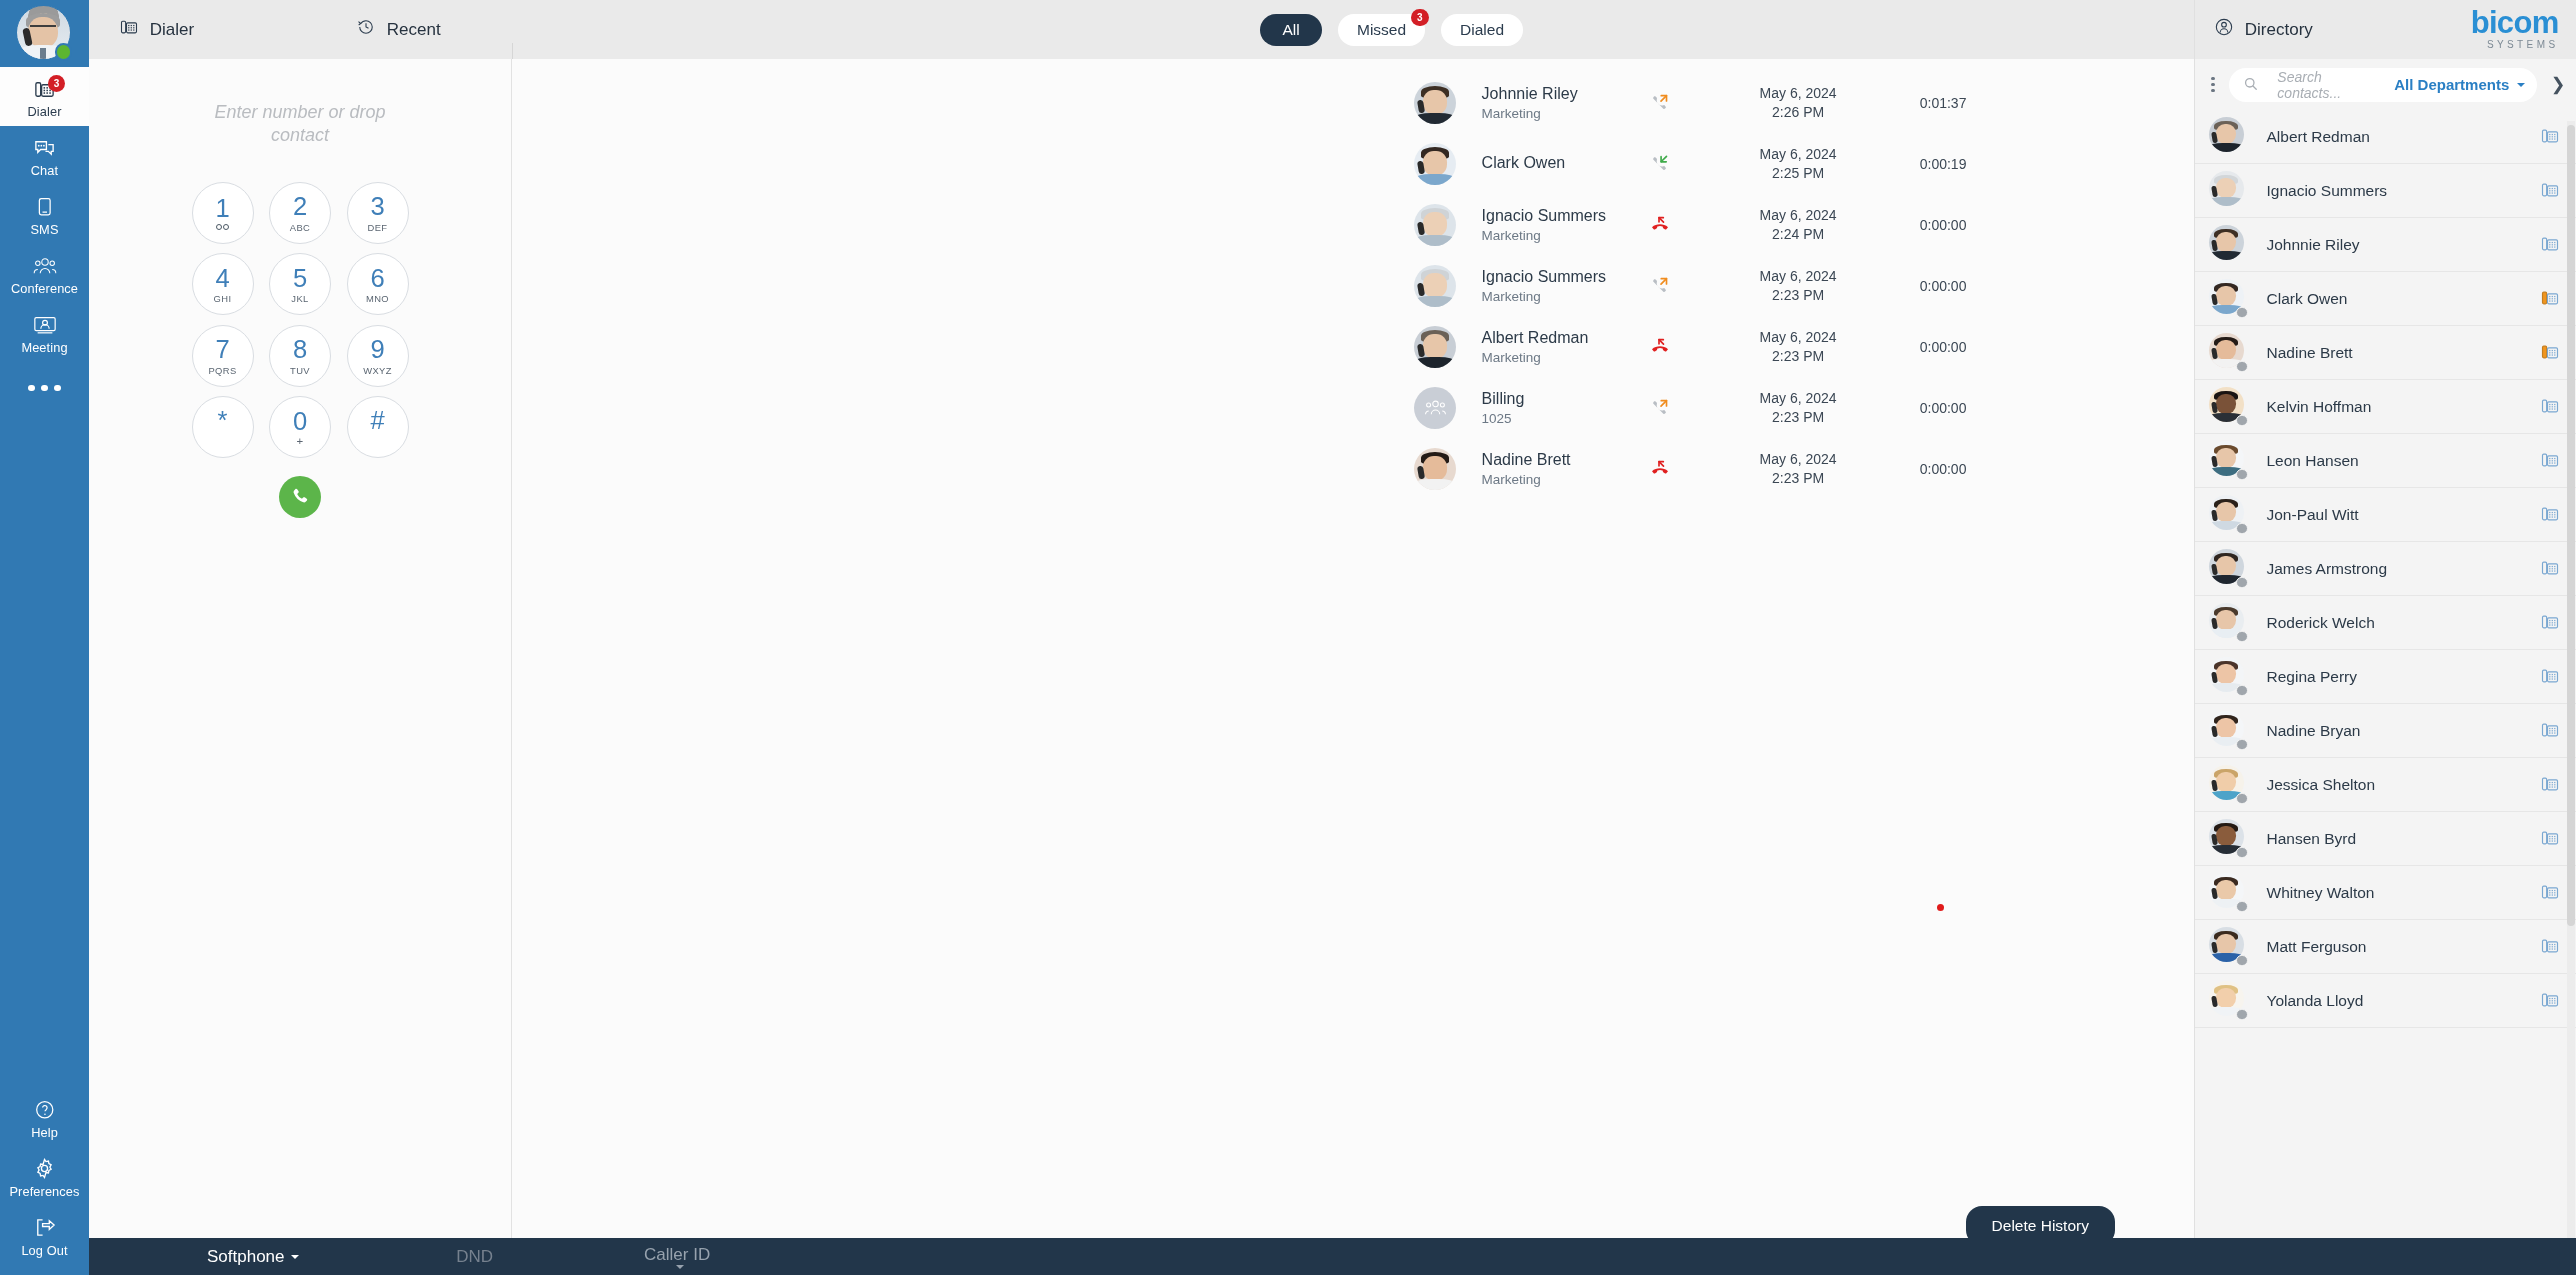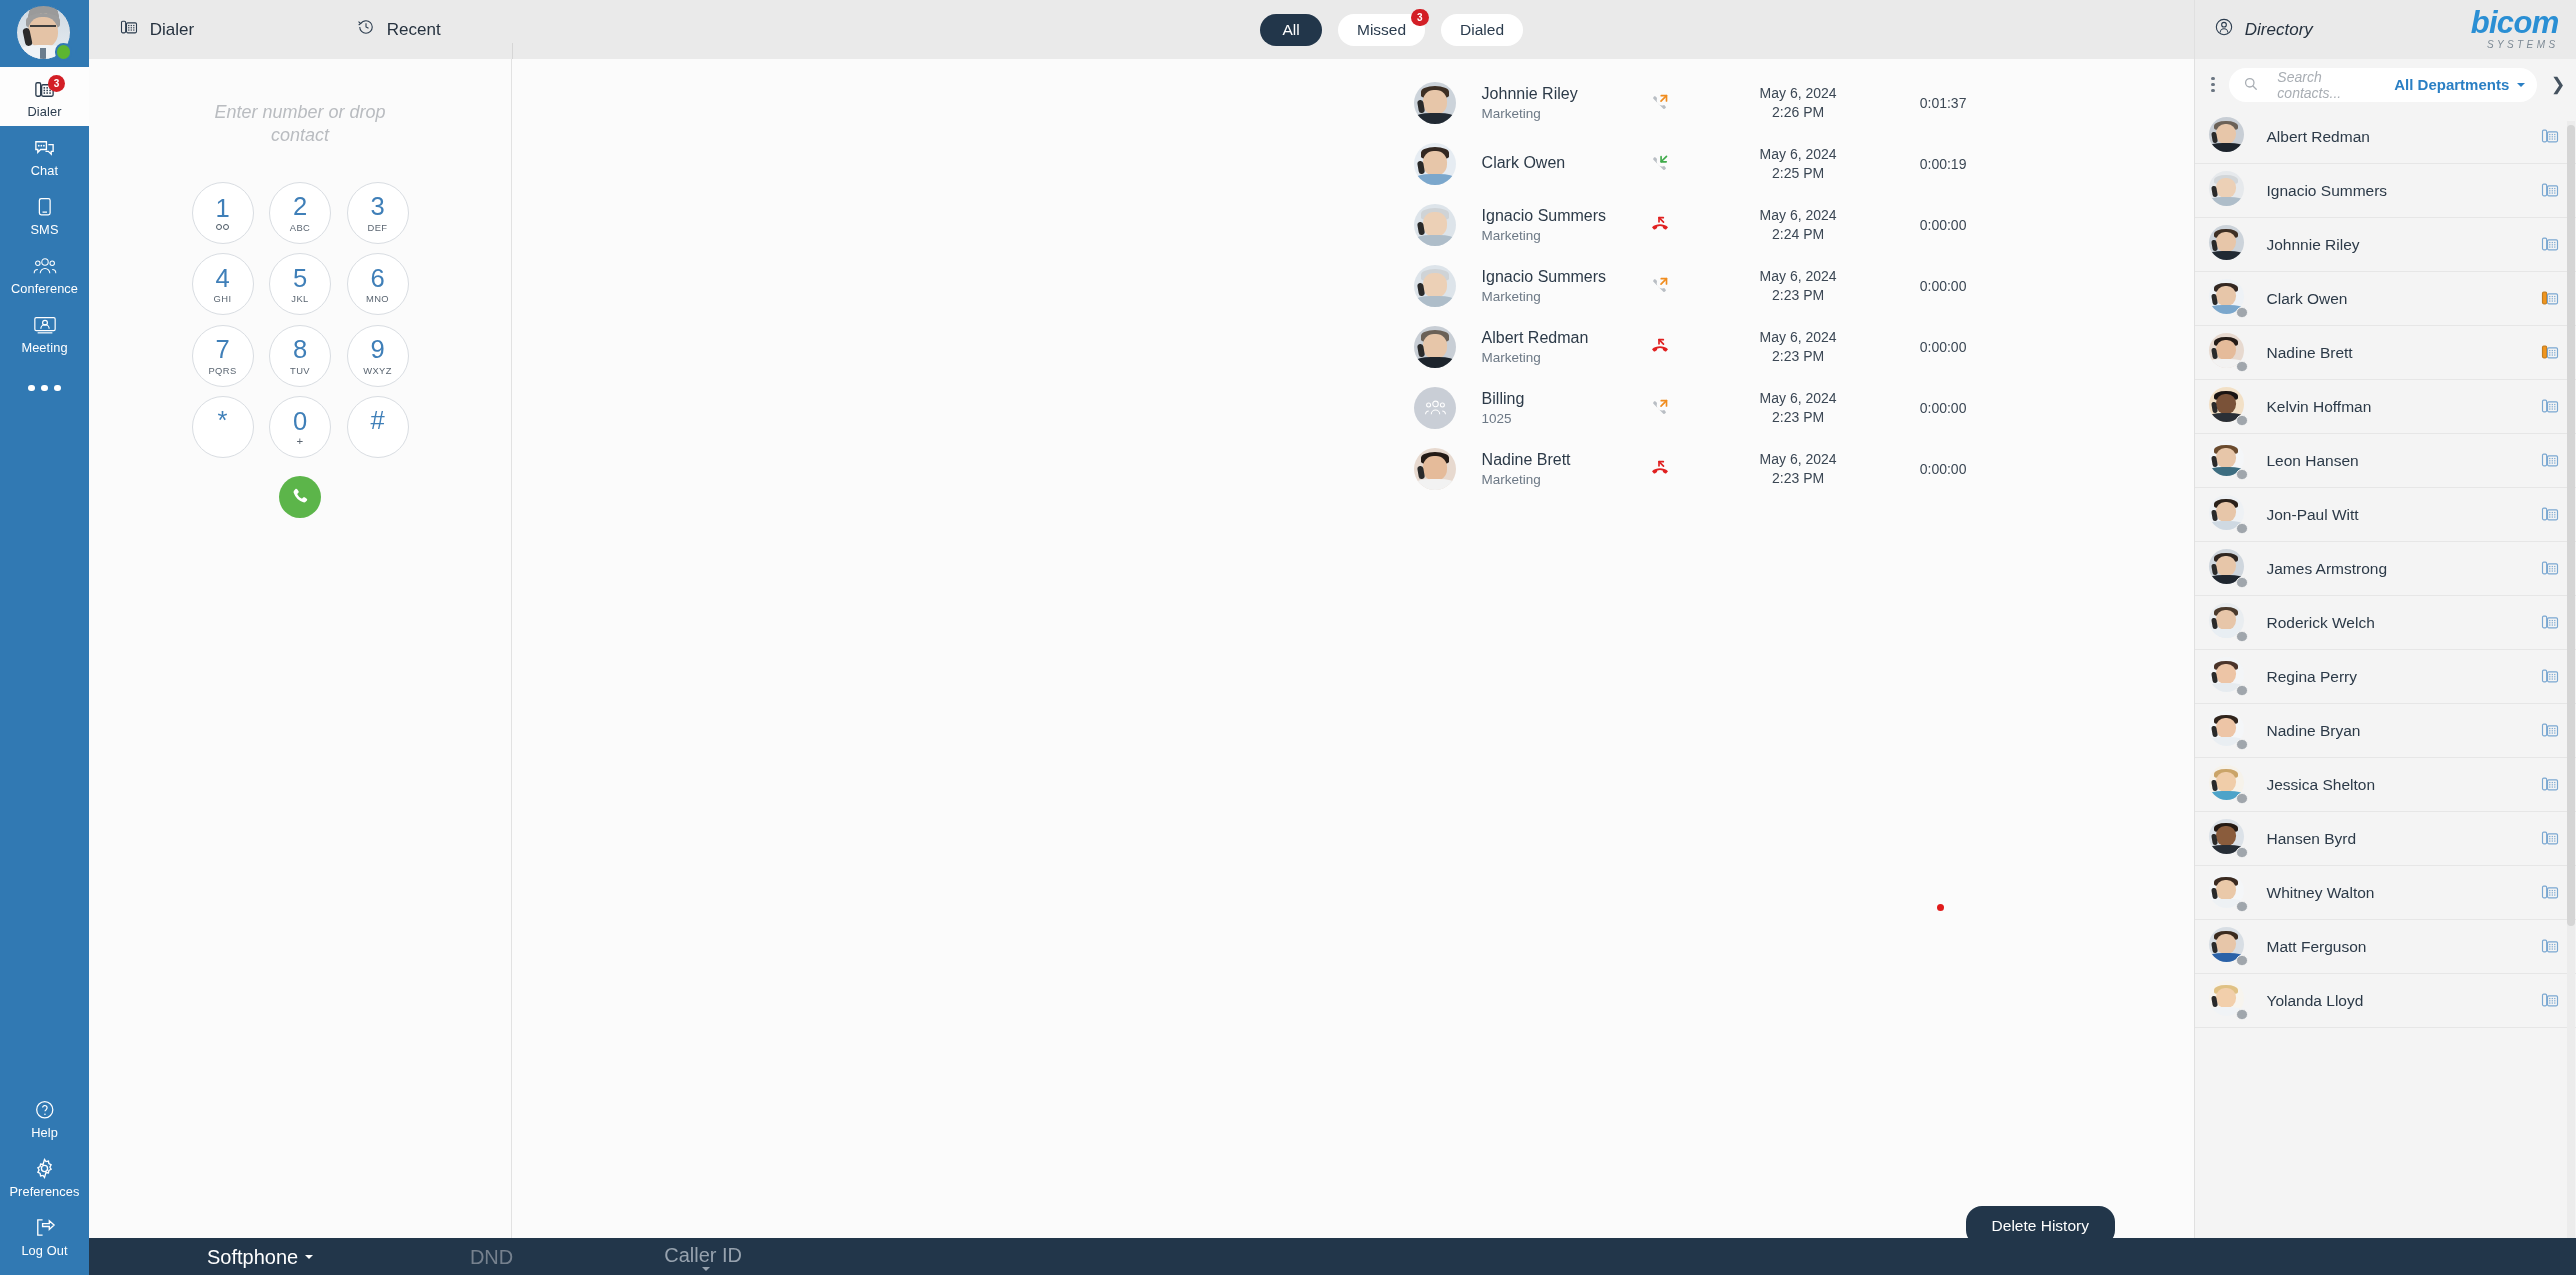--- a/index.html
+++ b/index.html
@@ -164,21 +164,21 @@
     border-radius: 50%; background: #e01b1b;
   }
 
   
   .directory {
     width: 382px; flex: 0 0 382px; background: #f4f4f4;
     display: flex; flex-direction: column; position: relative;
     border-left: 0.7px solid #e0e0e0;
   }
   .dir-head { height: 59px; background: #eaeaea; display: flex; align-items: center;
-              padding: 0 17.5px 0 19px; justify-content: space-between; flex: 0 0 59px; font-style: italic; }
+              padding: 0 17.5px 0 19px; justify-content: space-between; flex: 0 0 59px; }
   .dir-title { display: flex; align-items: center; gap: 10.8px; font-size: 17px; color: #26323f; }
   .logo { display: flex; flex-direction: column; align-items: flex-end; }
   .logo .word { font-size: 31px; font-weight: 700; color: #2a8fd4; letter-spacing: -0.7px; line-height: .92; }
   .logo .sub { font-size: 10px; color: #7d8a95; letter-spacing: 3.4px; margin-top: 1.3px; }
 
   .dir-search-bar { height: 51px; display: flex; align-items: center; gap: 9.4px; padding: 0 6.7px 0 10.8px; background: #f4f4f4; }
   .kebab { display: flex; flex-direction: column; gap: 2.7px; padding: 4px 5.4px; }
   .kebab i { width: 3.4px; height: 3.4px; border-radius: 50%; background: #6b7682; display: block; }
   .searchbox {
     flex: 1 1 auto; height: 34px; background: #ffffff; border-radius: 17px;
@@ -209,21 +209,21 @@
   .dr-phone { flex: 0 0 auto; }
 
   .dir-scrollbar { position: absolute; right: 1.3px; top: 121px; bottom: 38px; width: 8px; background: #ececec; }
   .dir-thumb { position: absolute; top: 4px; width: 8px; height: 801px; background: #d5d5d5; border-radius: 4px; }
 
   
   .bottombar {
     position: absolute; left: 89px; right: 0; bottom: 0; height: 38px;
     background: #22364a; display: flex; align-items: center; z-index: 5;
   }
-  .bb-item { font-size: 20px; display: flex; align-items: center; }
+  .bb-item { font-size: 17px; display: flex; align-items: center; }
   .bb-soft { color: #ffffff; margin-left: 118px; }
   .bb-dnd { color: #76818e; margin-left: 157px; }
   .bb-cid { color: #97a2ae; margin-left: 151px; flex-direction: column; }
   .bb-item .caret { border-top-color: currentColor; border-left-width: 4px; border-right-width: 4px; border-top-width: 4.7px; }
 </style>
 </head>
 <body>
 
 <div class="app">
 

